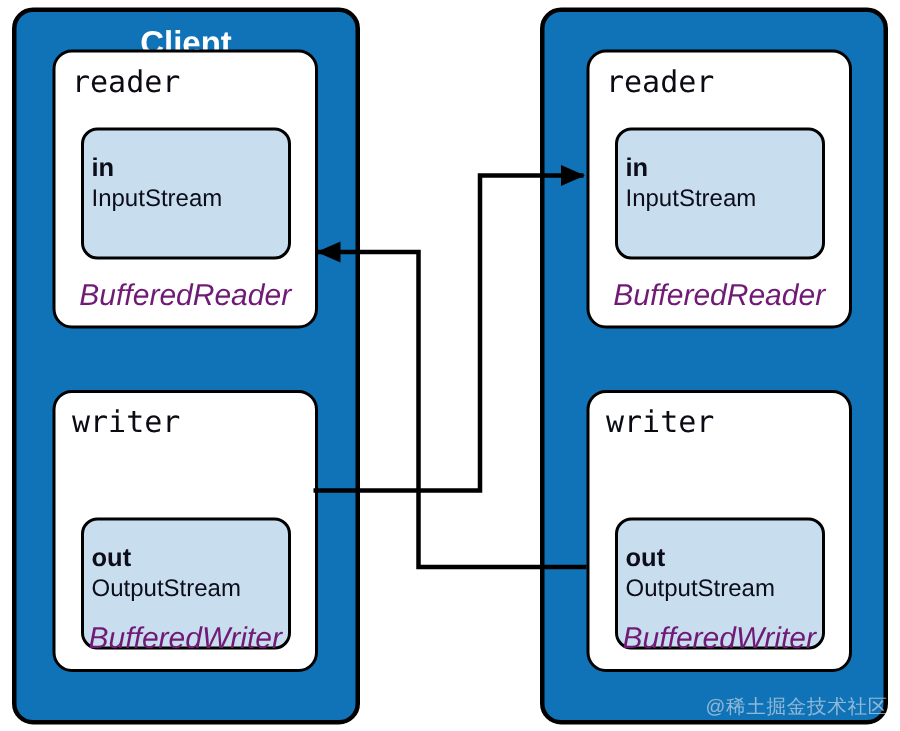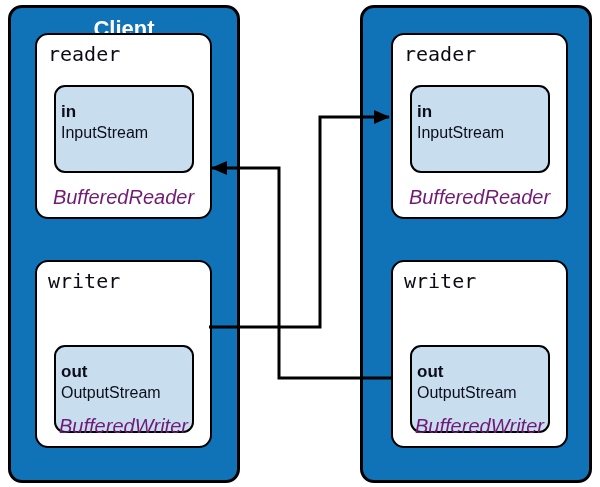--- a/index.html
+++ b/index.html
@@ -121,14 +121,15 @@
   <svg class="connector-layer" viewBox="0 0 600 487" xmlns="http://www.w3.org/2000/svg">
     <defs>
       <marker id="arrowhead" markerUnits="userSpaceOnUse" markerWidth="17" markerHeight="15" refX="15" refY="7" orient="auto">
         <path d="M0,0 L16,7 L0,14 Z" fill="#000000"></path>
       </marker>
     </defs>
   <polyline points="391,378 279,378 279,168 212,168" class="connector" marker-end="url(#arrowhead)"></polyline>
       <polyline points="209,327 320,327 320,117 389,117" class="connector" marker-end="url(#arrowhead)"></polyline>
     </svg>
 
+  <div class="watermark">@稀土掘金技术社区</div>
 
 </div>
 
 </body></html>

